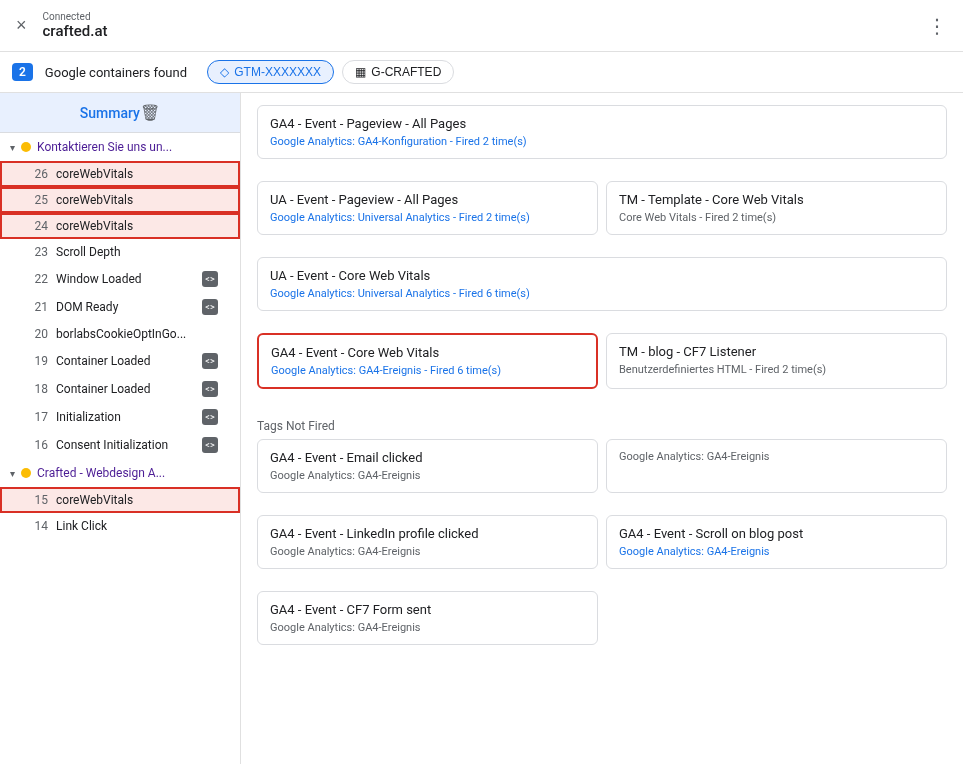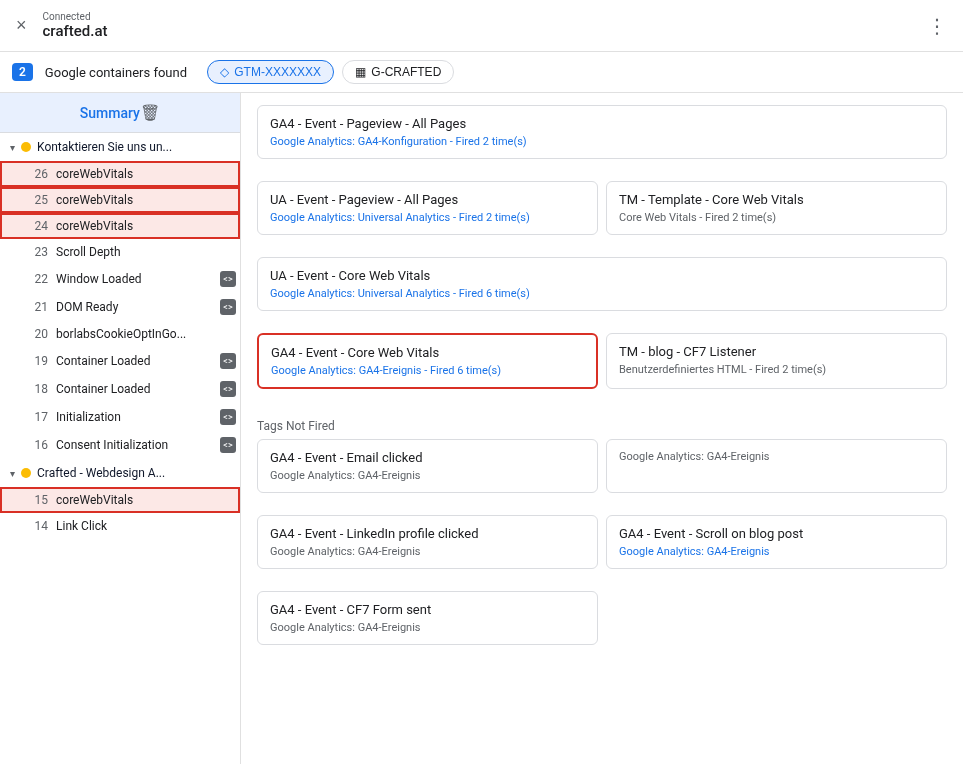--- a/index.html
+++ b/index.html
@@ -53,24 +53,24 @@
     .sidebar-trash { color: #5f6368; cursor: pointer; font-size: 16px; }
 
     .sidebar-group { }
     .sidebar-group-header {
       display: flex; align-items: center; padding: 7px 10px; cursor: pointer;
       font-size: 12px; color: #202124; background: #fff;
     }
     .chevron { font-size: 10px; margin-right: 6px; color: #5f6368; }
     .dot-icon { width: 10px; height: 10px; border-radius: 50%; margin-right: 6px; flex-shrink: 0; }
     .dot-yellow { background: #fbbc04; }
-    .group-label { font-size: 12px; color: #0f172a; white-space: nowrap; overflow: hidden; text-overflow: ellipsis; }
+    .group-label { font-size: 12px; color: #4c1d95; white-space: nowrap; overflow: hidden; text-overflow: ellipsis; }
 
     .sidebar-item {
-      display: flex; align-items: center; padding: 6px 4px 6px 28px;
+      display: flex; align-items: center; padding: 6px 22px 6px 28px;
       cursor: pointer; font-size: 12px; color: #202124;
     }
     .sidebar-item.highlighted { outline: 2px solid #d93025; outline-offset: -2px; background: #fce8e6; }
     .item-num { color: #5f6368; margin-right: 8px; min-width: 20px; text-align: right; }
     .item-label { flex: 1; white-space: nowrap; overflow: hidden; text-overflow: ellipsis; }
     .item-badge {
       width: 16px; height: 16px; border-radius: 3px; background: #5f6368;
       color: #fff; font-size: 9px; display: flex; align-items: center; justify-content: center;
       margin-left: 4px; flex-shrink: 0;
     }

